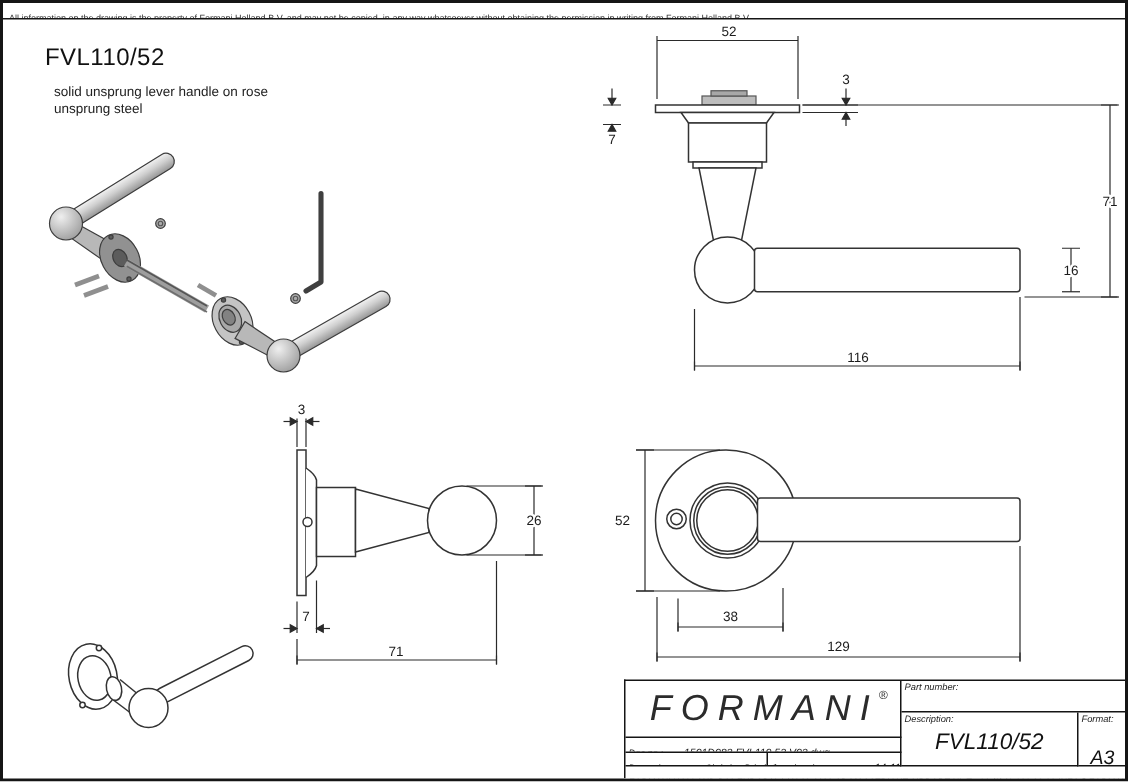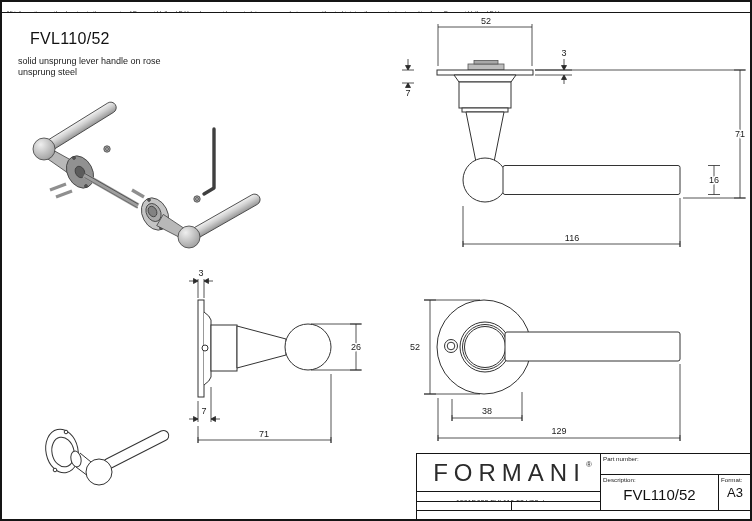--- a/index.html
+++ b/index.html
@@ -11,44 +11,44 @@
   .disclaimer-bar{
     position:absolute;left:0;top:0;width:748px;height:10px;
     border-bottom:1px solid #151515;overflow:hidden;white-space:nowrap;
   }
   .tiny{display:inline-block;font-size:10px;transform-origin:0 50%;white-space:nowrap;}
   .s60{transform:scale(0.60);}
   .s62{transform:scale(0.62);}
   .s70{transform:scale(0.70);}
   .disclaimer-bar .tiny{margin-left:4px;margin-top:0px;color:#333;}
   .main-title{position:absolute;left:28px;top:28px;font-size:16px;letter-spacing:.3px;color:#111;}
-  .subtitle{position:absolute;left:16px;top:54px;font-size:9px;line-height:11px;color:#222;}
+  .subtitle{position:absolute;left:34px;top:54px;font-size:9px;line-height:11px;color:#222;}
   svg{position:absolute;overflow:visible;}
   svg text{font-family:"Liberation Sans",sans-serif;font-size:9px;fill:#1c1c1c;
     paint-order:stroke;stroke:#ffffff;stroke-width:3px;stroke-linejoin:round;text-anchor:middle;}
   
   .title-block{
     position:absolute;right:0;bottom:0;width:334px;height:66px;background:#fff;
-    border-left:1px solid #151515;border-top:1px solid #151515;box-sizing:border-box;
+    border-left:1px solid #151515;border-top:1px solid #151515;box-sizing:border-box;font-style:italic;
   }
   .tb-cell{position:absolute;box-sizing:border-box;overflow:hidden;}
   .tb-label{display:block;line-height:7px;margin:1px 0 0 2px;color:#222;}
   .tb-logo{left:0;top:0;width:184px;height:38px;border-right:1px solid #151515;border-bottom:1px solid #151515;
     display:flex;align-items:center;justify-content:center;}
   .logo-text{font-size:24px;font-weight:300;letter-spacing:6px;color:#2b2b2b;margin-left:8px;}
   .logo-reg{font-size:8px;vertical-align:14px;letter-spacing:0;color:#2b2b2b;}
   .tb-part{left:184px;top:0;width:150px;height:21px;border-bottom:1px solid #151515;}
   .tb-desc{left:184px;top:21px;width:118px;height:36px;border-bottom:1px solid #151515;border-right:1px solid #151515;}
   .tb-format{left:302px;top:21px;width:32px;height:36px;border-bottom:1px solid #151515;}
   .tb-doc{left:0;top:38px;width:184px;height:10px;border-right:1px solid #151515;border-bottom:1px solid #151515;white-space:nowrap;}
   .tb-drawn{left:0;top:48px;width:184px;height:9px;border-right:1px solid #151515;border-bottom:1px solid #151515;white-space:nowrap;}
   .tb-drawn .divider{position:absolute;left:94px;top:0;height:9px;border-left:1px solid #151515;}
   .tb-address{left:0;top:57px;width:334px;height:9px;white-space:nowrap;}
   .desc-value{display:block;text-align:center;font-size:15px;margin-top:3px;color:#111;}
-  .format-value{display:block;text-align:center;font-size:13px;margin-top:2px;color:#111;}
+  .format-value{display:block;text-align:center;font-size:13px;margin-top:14px;color:#111;}
   .doc-line{margin-left:2px;}
 </style>
 </head>
 <body>
 
 <div id="page">
 
   <div class="disclaimer-bar">
     <span class="tiny s60">All information on the drawing is the property of Formani Holland B.V. and may not be copied, in any way whatsoever without obtaining the permission in writing from Formani Holland B.V</span>
   </div>

